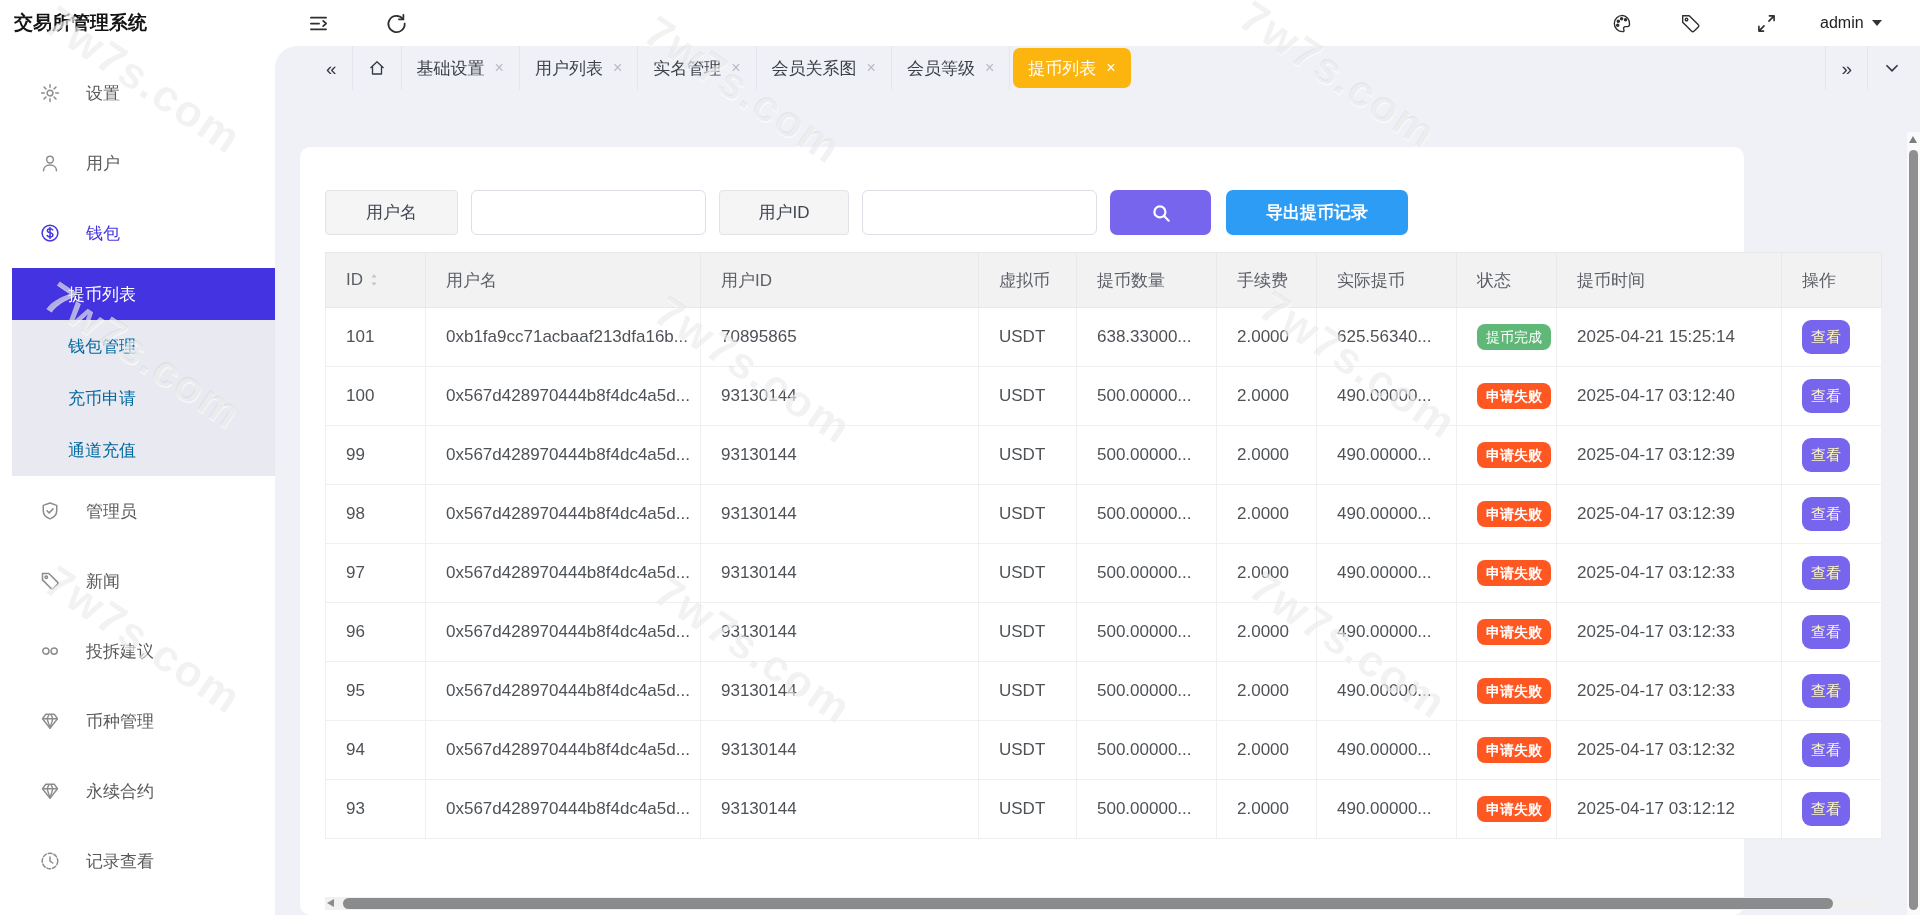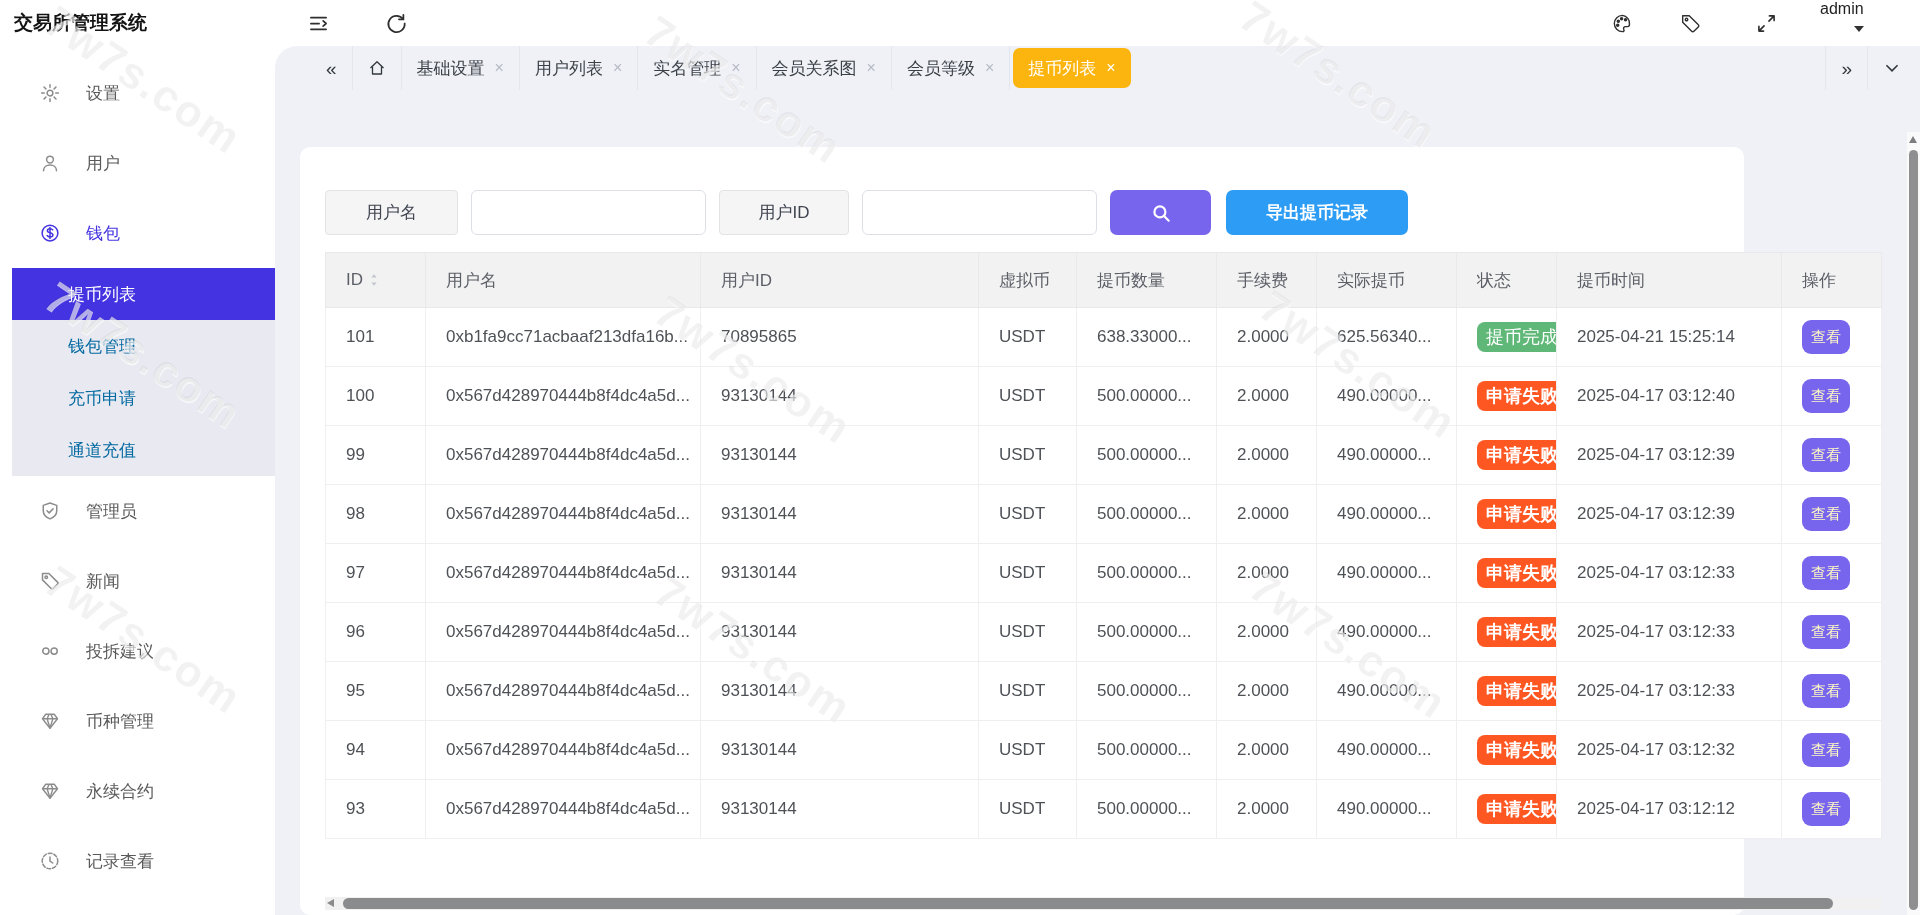--- a/index.html
+++ b/index.html
@@ -13,21 +13,21 @@
   
   .topbar { position:absolute; left:0; top:0; width:1920px; height:46px; background:#fff; z-index:6; }
   .app-title { position:absolute; left:14px; top:0; line-height:46px; font-size:19px; font-weight:bold; color:#141414; white-space:nowrap; }
   .tb-icon { position:absolute; top:13px; width:21px; height:21px; color:#2f2f2f; cursor:pointer; }
   .tb-icon svg { width:100%; height:100%; display:block; }
   .tb-collapse { left:308px; }
   .tb-refresh  { left:386px; }
   .tb-palette  { left:1612px; }
   .tb-tag      { left:1680px; }
   .tb-full     { left:1756px; }
-  .user-menu { position:absolute; left:1820px; top:0; height:46px; display:flex; align-items:flex-end; gap:8px; cursor:pointer;flex-direction:column; }
+  .user-menu { position:absolute; left:1820px; top:0; height:46px; display:flex; align-items:center; gap:8px; cursor:pointer; }
   .user-menu .uname { font-size:16px; color:#222; }
   .caret-down { width:0; height:0; border-left:5px solid transparent; border-right:5px solid transparent; border-top:6px solid #333; }
   
   .corner-fix { position:absolute; left:275px; top:46px; width:26px; height:26px; background:#fff; z-index:1; }
   .page-area { position:absolute; left:275px; top:46px; right:0; bottom:0; background:#eff1f6; border-top-left-radius:22px; z-index:2; }
   
   .sidebar { position:absolute; left:0; top:46px; width:275px; height:869px; background:#fff; z-index:4; }
   .side-nav { padding-top:12px;padding-left:12px; }
   .side-item { height:70px; display:flex; align-items:center; padding-left:28px; gap:26px; font-size:17px; color:#595959; cursor:pointer; white-space:nowrap; }
   .side-item .ico { width:20px; height:20px; color:#8c8c8c; flex:0 0 auto; }
@@ -59,21 +59,21 @@
   .w-label2 { width:130px; } .w-input2 { width:235px; }
   .btn-search { width:101px; height:45px; background:var(--btn-purple,#7765ed); border:none; border-radius:7px; display:flex; align-items:center; justify-content:center; cursor:pointer; margin-right:15px; }
   .btn-search svg { width:22px; height:22px; }
   .btn-export { width:182px; height:45px; background:var(--btn-blue,#2d9cf4); border:none; border-radius:7px; color:#fff; font-size:17px; font-weight:bold; cursor:pointer; white-space:nowrap; }
   
   .tbl { position:absolute; left:25px; top:105px; width:1556px; border-collapse:collapse; table-layout:fixed; }
   .tbl th { height:55px; background:#f2f2f3; border:1px solid #e9e9eb; font-size:17px; font-weight:normal; color:#5c5f66; text-align:left; padding-left:20px; white-space:nowrap; overflow:hidden; }
   .tbl td { height:59px; border:1px solid #efeff1; font-size:17px; color:#4e5257; padding-left:20px; white-space:nowrap; overflow:hidden; background:#fff; }
   .th-inner { display:flex; align-items:center; gap:4px; }
   .sort-ico svg { width:14px; height:16px; display:block; }
-  .badge { display:inline-block; padding:6px 9px; border-radius:8px; color:#fff; font-size:18px; line-height:1; }
+  .badge { display:inline-block; padding:6px 9px; border-radius:8px; color:#fff; font-size:14px; line-height:1; }
   .badge.success { background:var(--badge-green,#5fb878); }
   .badge.fail { background:var(--badge-red,#ff5722);font-weight:bold; }
   .btn-view { width:48px; height:34px; border-radius:9px; background:var(--btn-purple,#7765ed); color:#fef9c3; font-size:15px; border:none; cursor:pointer; }
   
   .hscroll { position:absolute; left:25px; top:750px; width:1556px; height:13px; background:#f1f1f2; }
   .hscroll .arr-left { position:absolute; left:2px; top:2px; width:0; height:0; border-top:4.5px solid transparent; border-bottom:4.5px solid transparent; border-right:7px solid #8a8b8d; cursor:pointer; }
   .hscroll .thumb { position:absolute; left:18px; top:1px; width:1490px; height:11px; background:#8a8b8d; border-radius:6px; cursor:pointer; }
   
   .vscroll { position:absolute; right:0; top:132px; width:13px; height:783px; background:#fafafa; z-index:10; }
   .vscroll .arr-up { position:absolute; left:2px; top:4px; width:0; height:0; border-left:4.5px solid transparent; border-right:4.5px solid transparent; border-bottom:7px solid #7d7d80; cursor:pointer; }

